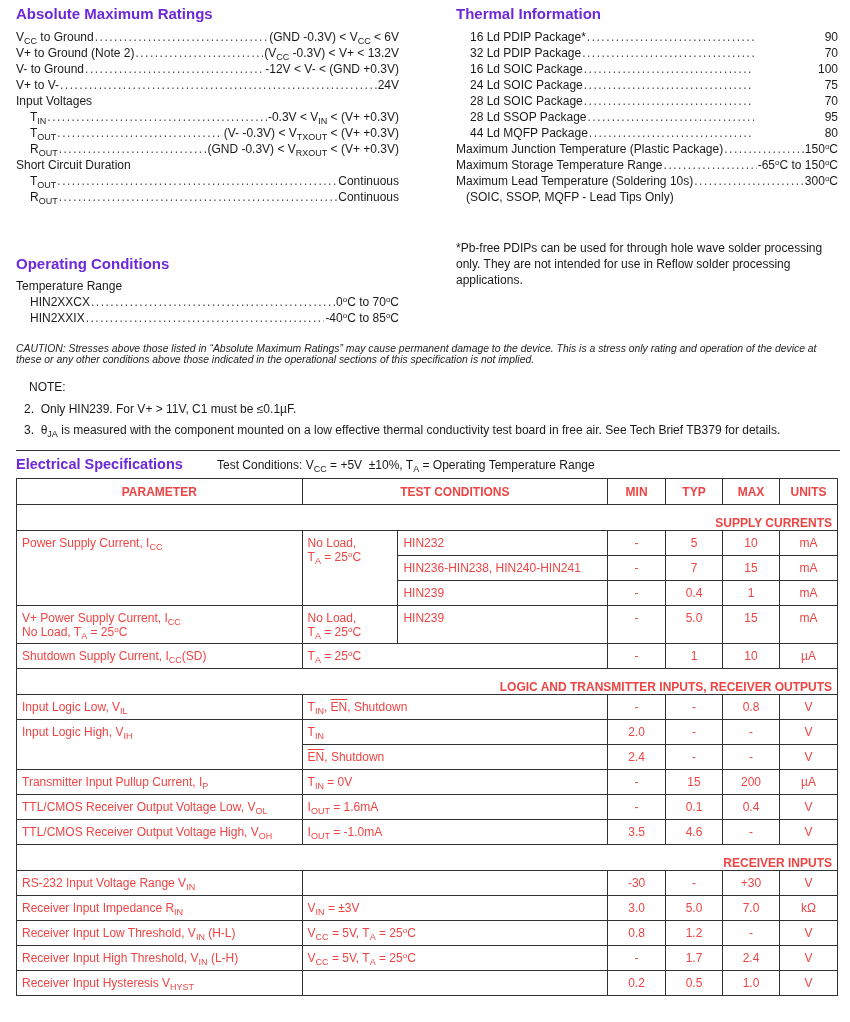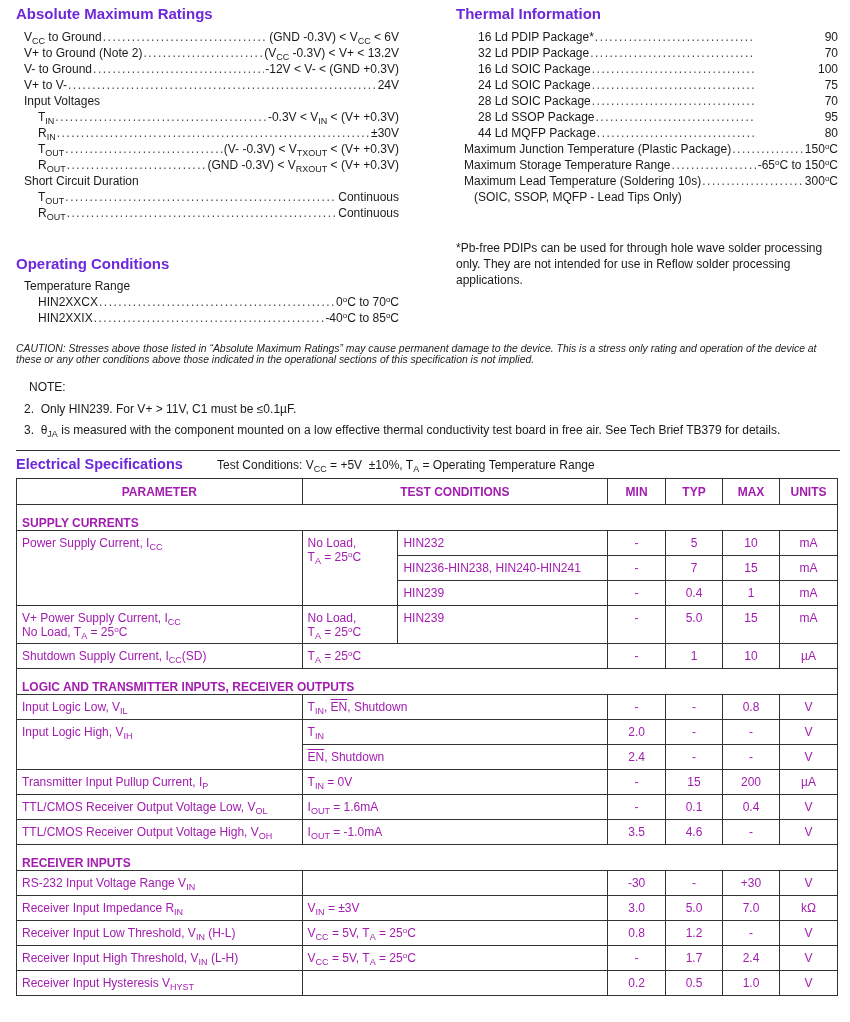--- a/index.html
+++ b/index.html
@@ -6,39 +6,39 @@
   html, body { width: 850px; height: 1022px; background: #ffffff; overflow: hidden; }
   body { font-family: "Liberation Sans", sans-serif; color: #1a1a1a; position: relative; font-size: 12px; }
   sub { font-size: 9px; vertical-align: -3px; line-height: 0; }
   sup { font-size: 8px; vertical-align: 4px; line-height: 0; }
   .ovl { text-decoration: overline; }
 
   .section-title { position: absolute; font-weight: bold; font-size: 15px; color: #6d28d9; }
 
   .spec-list { position: absolute; font-size: 12px; line-height: 16px; }
   .spec-row { display: flex; align-items: baseline; height: 16px; white-space: nowrap; }
-  .spec-row .lbl { flex: 0 0 auto; margin-left: 8px; }
+  .spec-row .lbl { flex: 0 0 auto; }
   .spec-row .dots { flex: 1 1 auto; overflow: hidden; white-space: nowrap; color: #444; letter-spacing: 1.5px; margin: 0 1px; }
   .spec-row .dots::before { content: "........................................................................................................................................"; }
   .spec-row .val { flex: 0 0 auto; text-align: right; }
   .spec-row.indent .lbl { padding-left: 14px; }
 
   .thermal-val { display: inline-block; width: 60px; text-align: center; }
 
   .note-block { position: absolute; font-size: 12px; }
 
   .caution { position: absolute; left: 16px; top: 343px; width: 826px; font-size: 10.4px; font-style: italic; line-height: 11px; color: #222; }
 
   .hr { position: absolute; left: 16px; width: 824px; height: 1px; background: #333; }
 
-  table.es { position: absolute; left: 16px; top: 478px; width: 822px; border-collapse: collapse; font-size: 12px; color: #a21caf; }
+  table.es { position: absolute; left: 16px; top: 478px; width: 822px; border-collapse: collapse; font-size: 12px; color: #ef4444; }
   table.es td, table.es th { border: 1px solid #333; padding: 0 5px; vertical-align: top; height: 25px; line-height: 14px; padding-top: 5px; }
   table.es th { font-weight: bold; text-align: center; font-size: 12px; vertical-align: middle; padding-top: 0; height: 26px; }
   table.es td.c { text-align: center; }
-  table.es td.grp { font-weight: bold; height: 26px; vertical-align: middle; padding-top: 10px; }
+  table.es td.grp { font-weight: bold; height: 26px; vertical-align: middle; padding-top: 10px; text-align: right; }
   table.es td.tall { height: 38px; }
 </style>
 </head>
 <body>
 
 <div class="section-title" style="left:16px; top:5px;">Absolute Maximum Ratings</div>
 <div class="spec-list" style="left:16px; top:29px; width:383px;" id="absList">
     <div class="spec-row">
       <span class="lbl">V<sub>CC</sub> to Ground</span>
       <span class="dots"></span>
@@ -59,25 +59,20 @@
       <span class="dots"></span>
       <span class="val">24V</span>
     </div>
     <div class="spec-row">
       <span class="lbl">Input Voltages</span>
     </div>
     <div class="spec-row indent">
       <span class="lbl">T<sub>IN</sub></span>
       <span class="dots"></span>
       <span class="val">-0.3V &lt; V<sub>IN</sub> &lt; (V+ +0.3V)</span>
-    </div>
-    <div class="spec-row indent">
-      <span class="lbl">R<sub>IN</sub></span>
-      <span class="dots"></span>
-      <span class="val">±30V</span>
     </div>
     <div class="spec-row indent">
       <span class="lbl">T<sub>OUT</sub></span>
       <span class="dots"></span>
       <span class="val">(V- -0.3V) &lt; V<sub>TXOUT</sub> &lt; (V+ +0.3V)</span>
     </div>
     <div class="spec-row indent">
       <span class="lbl">R<sub>OUT</sub></span>
       <span class="dots"></span>
       <span class="val">(GND -0.3V) &lt; V<sub>RXOUT</sub> &lt; (V+ +0.3V)</span>

